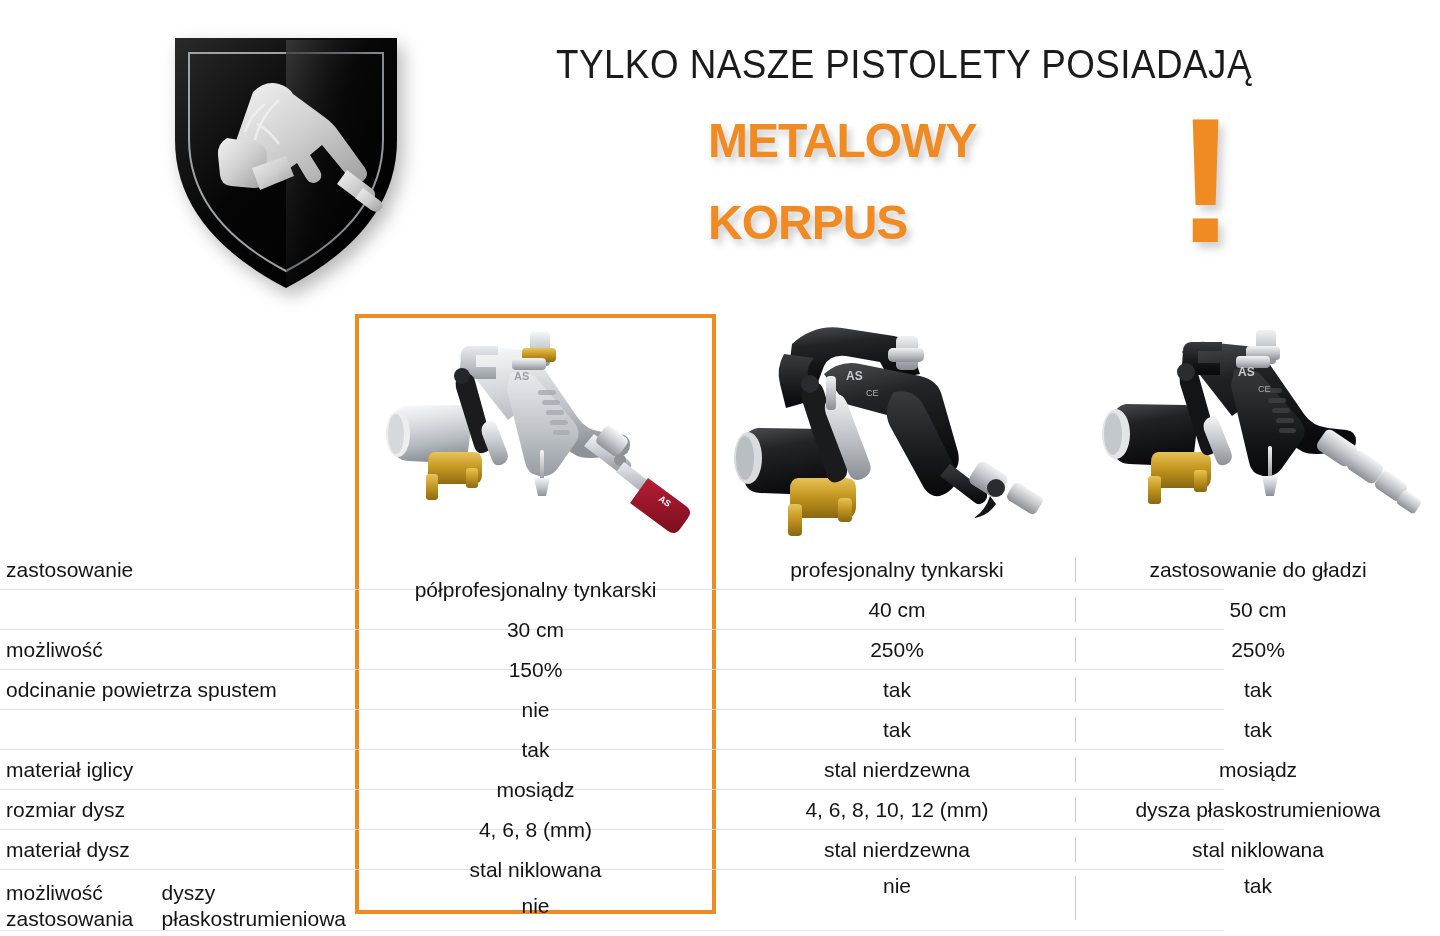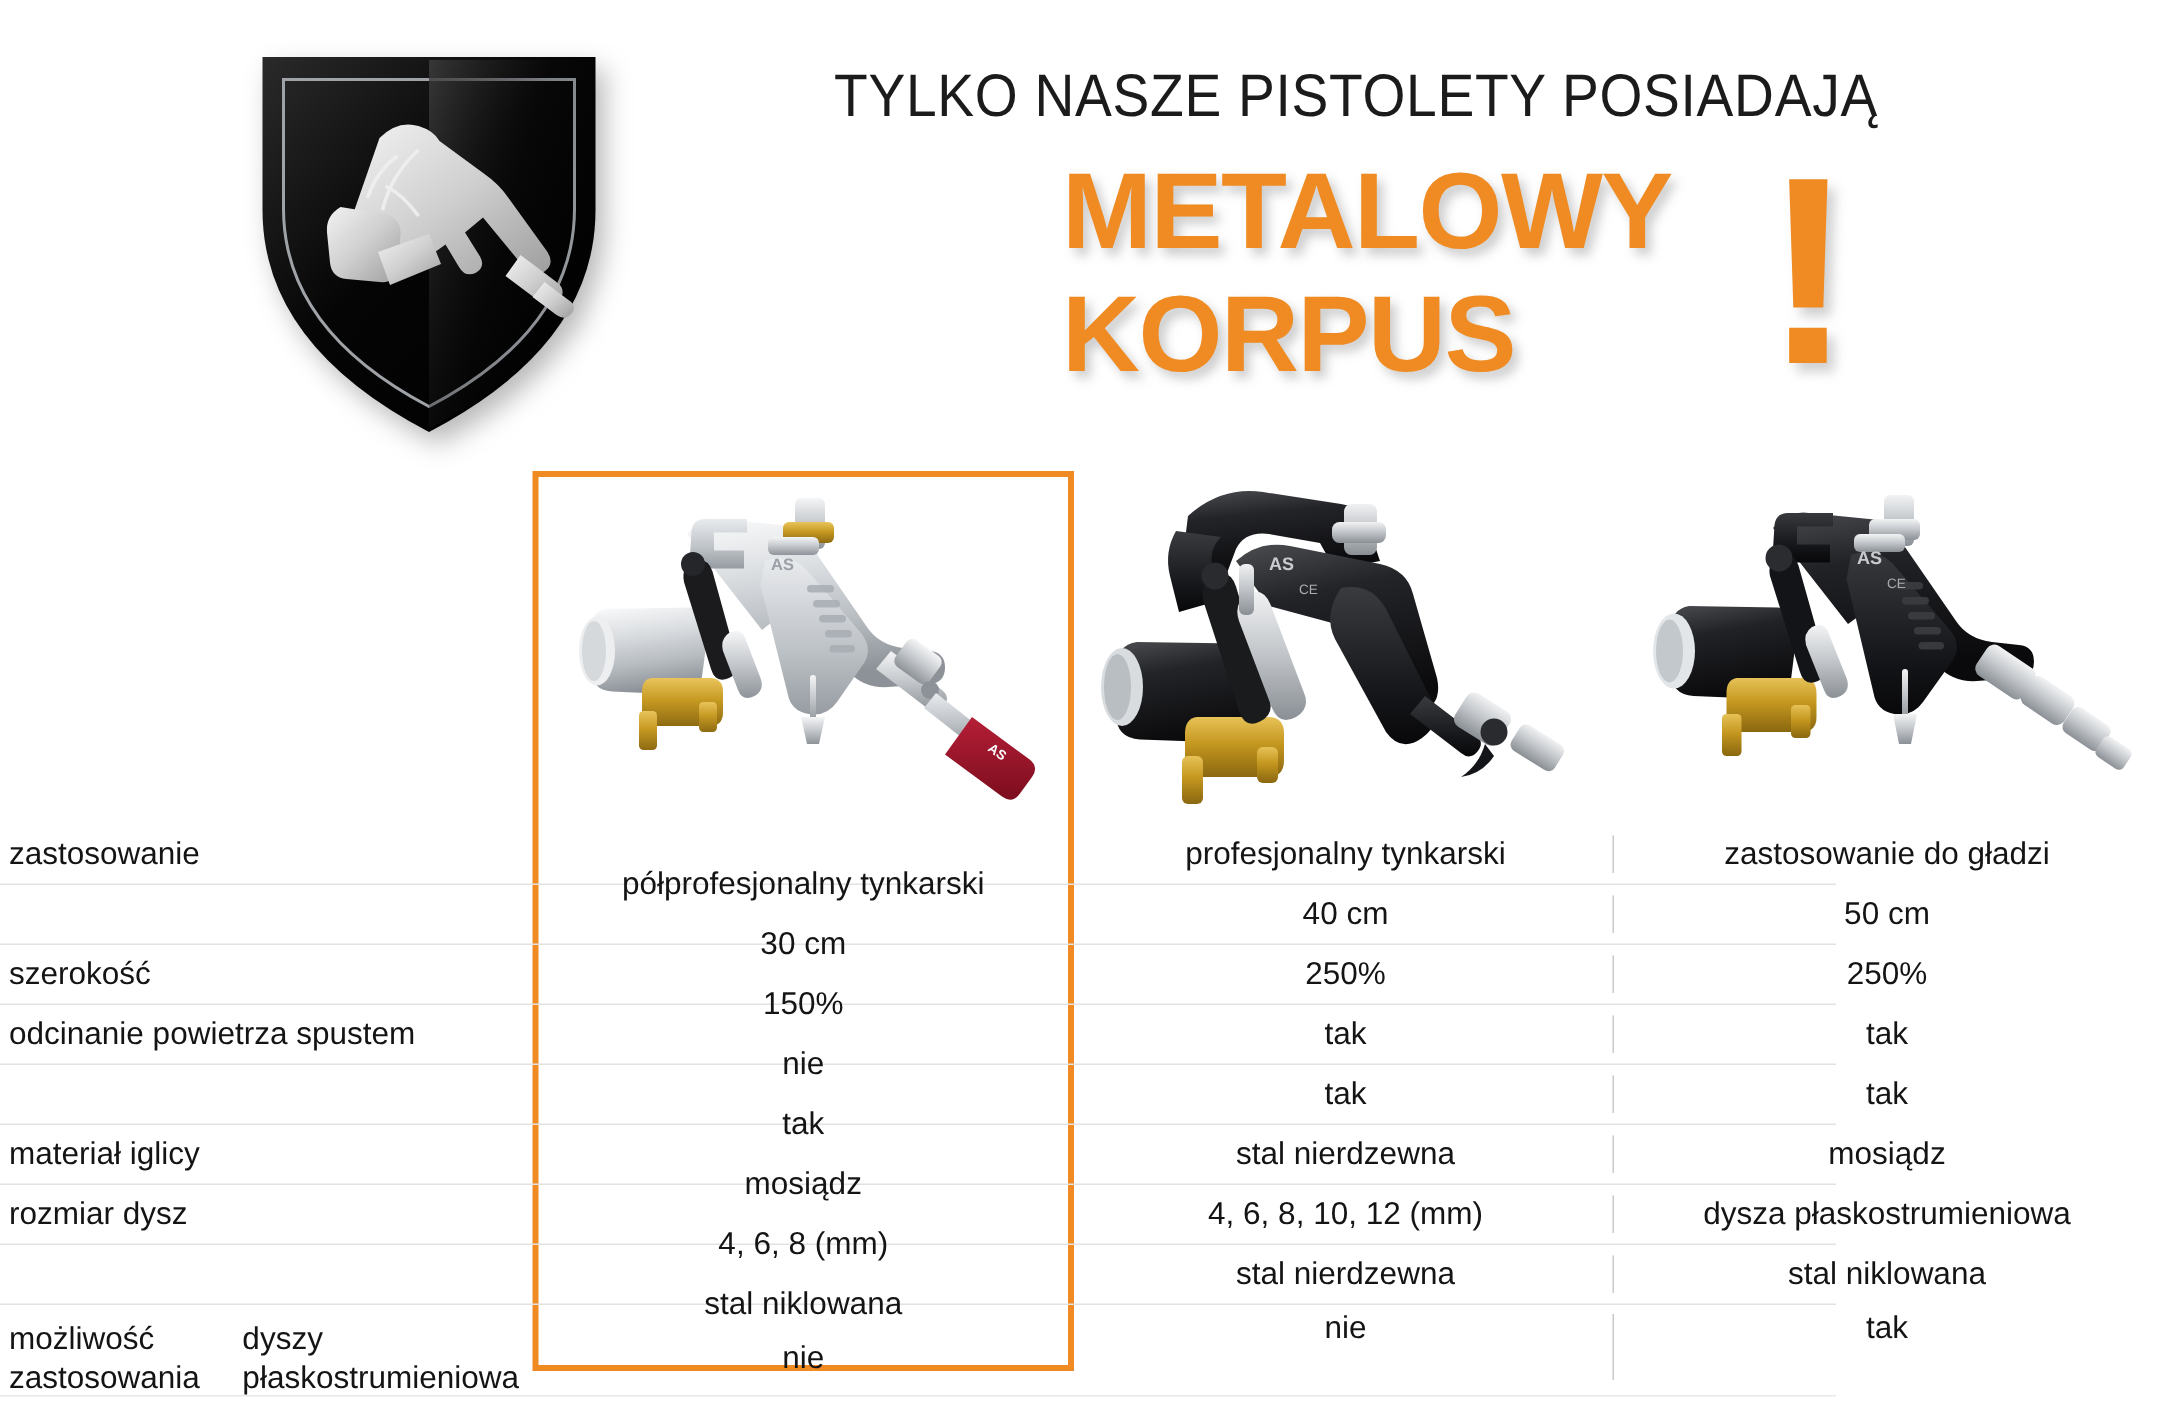--- a/index.html
+++ b/index.html
@@ -56,21 +56,21 @@
   .headline-block {
     position: absolute;
     left: 700px;
     top: 100px;
     width: 560px;
     height: 180px;
   }
   .headline-big {
     font-family: "Liberation Sans", sans-serif;
     font-weight: bold;
-    font-size: 72px;
+    font-size: 48px;
     line-height: 82px;
     color: #EF8B22;
     letter-spacing: -1px;
     text-shadow: 4px 5px 7px rgba(120,120,120,0.38);
     white-space: nowrap;
   }
   .headline-big.l1 { padding-left: 8px; }
   .headline-big.l2 { padding-left: 8px; }
   .bang {
     position: absolute;
@@ -448,21 +448,21 @@
     </div>
 
     <div class="trow">
       <div class="cell v1">30 cm</div>
       <div class="cell v2">40 cm</div>
       <div class="col-divider"></div>
       <div class="cell v3">50 cm</div>
     </div>
 
     <div class="trow">
-      <div class="cell label">szerokość</div>
+      <div class="cell label">możliwość</div>
       <div class="cell v1">150%</div>
       <div class="cell v2">250%</div>
       <div class="col-divider"></div>
       <div class="cell v3">250%</div>
     </div>
 
     <div class="trow">
       <div class="cell label">odcinanie powietrza spustem</div>
       <div class="cell v1">nie</div>
       <div class="cell v2">tak</div>
@@ -487,20 +487,21 @@
 
     <div class="trow">
       <div class="cell label">rozmiar dysz</div>
       <div class="cell v1">4, 6, 8 (mm)</div>
       <div class="cell v2">4, 6, 8, 10, 12 (mm)</div>
       <div class="col-divider"></div>
       <div class="cell v3">dysza płaskostrumieniowa</div>
     </div>
 
     <div class="trow">
+      <div class="cell label">materiał dysz</div>
       <div class="cell v1">stal niklowana</div>
       <div class="cell v2">stal nierdzewna</div>
       <div class="col-divider"></div>
       <div class="cell v3">stal niklowana</div>
     </div>
 
     <div class="trow last">
       <div class="cell label two-line">
         <span>możliwość zastosowania</span>
           <br>

